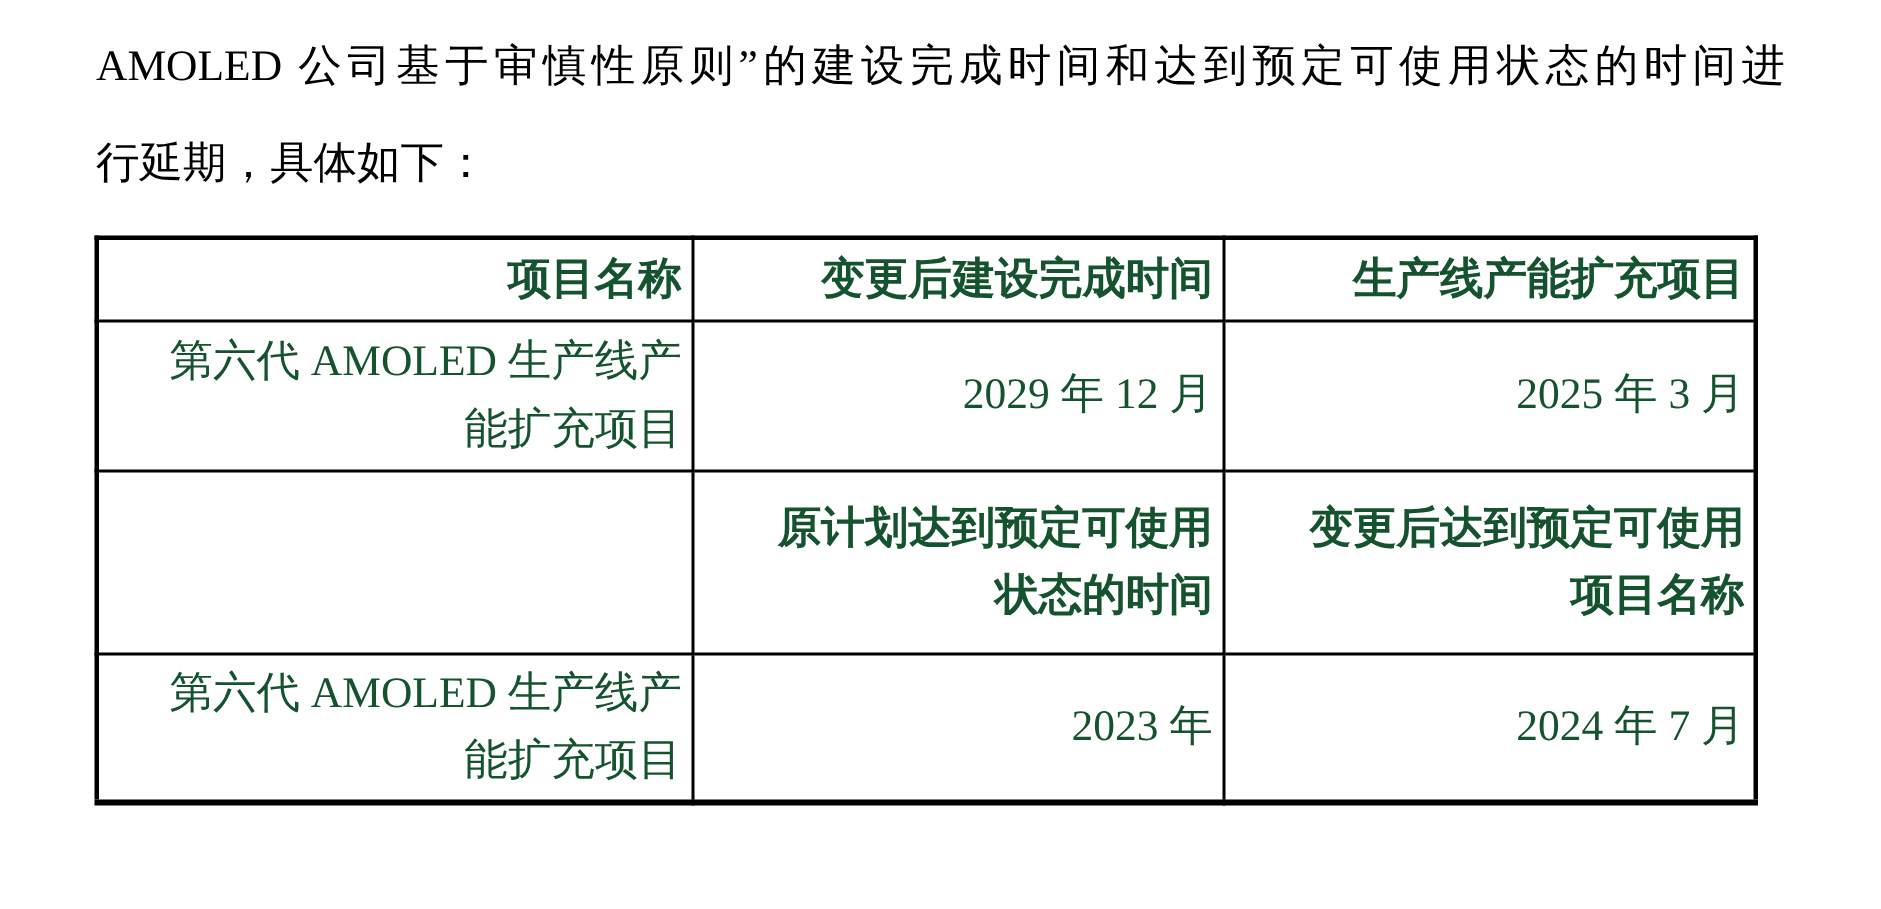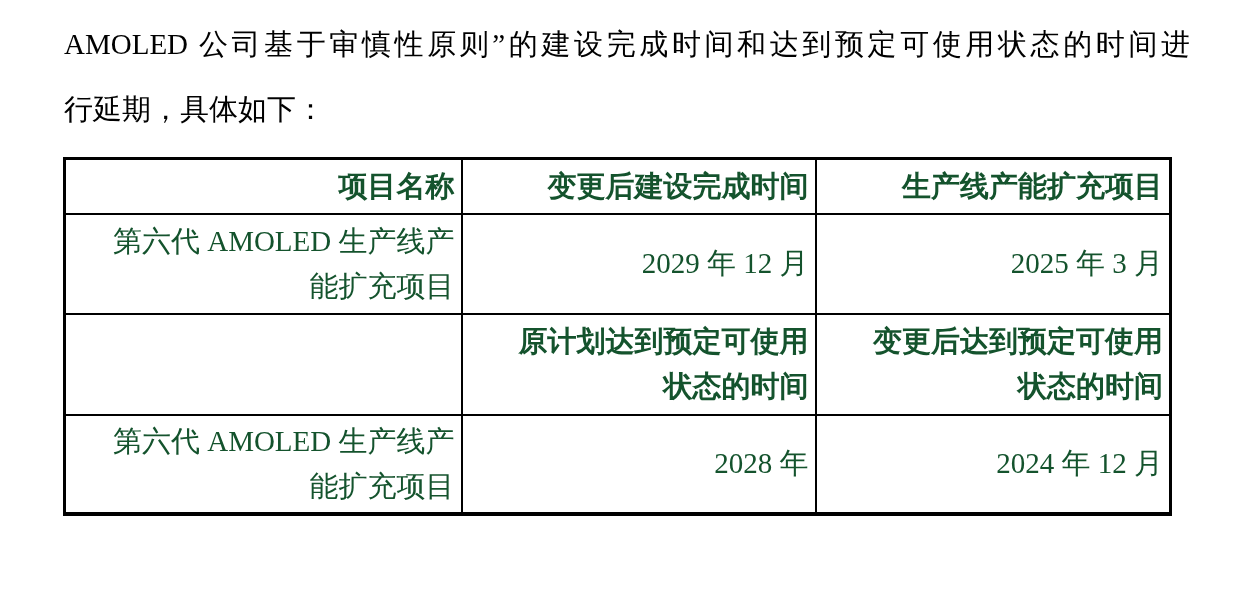--- a/index.html
+++ b/index.html
@@ -56,21 +56,21 @@
     white-space: pre-line;
     padding: 2px 6px;
     color: #14532d;
     font-family: Liberation Serif, serif;
   }
   tr.header-row td.cell {
     font-weight: bold;
   }
   tr.r0 { height: 55px; }
   tr.r1 { height: 100px; }
-  tr.r2 { height: 101px; }
+  tr.r2 { height: 122px; }
   tr.r3 { height: 99px; }
 </style>
 </head>
 <body>
 
 <div class="page">
 
   <div class="intro">
     <div class="line">AMOLED 公司基于审慎性原则”的建设完成时间和达到预定可使用状态的时间进</div>
     <div class="line last">行延期，具体如下：</div>
@@ -92,24 +92,24 @@
         <td class="cell">第六代 AMOLED 生产线产
 能扩充项目</td>
         <td class="cell">2029 年 12 月</td>
         <td class="cell">2025 年 3 月</td>
       </tr>
       <tr class="header-row r2">
         <td class="cell"></td>
         <td class="cell">原计划达到预定可使用
 状态的时间</td>
         <td class="cell">变更后达到预定可使用
-状态的时间</td>
+项目名称</td>
       </tr>
       <tr class="r3">
         <td class="cell">第六代 AMOLED 生产线产
 能扩充项目</td>
-        <td class="cell">2028 年</td>
-        <td class="cell">2024 年 12 月</td>
+        <td class="cell">2023 年</td>
+        <td class="cell">2024 年 7 月</td>
       </tr>
     </tbody>
   </table>
 
 </div>
 
 </body></html>

